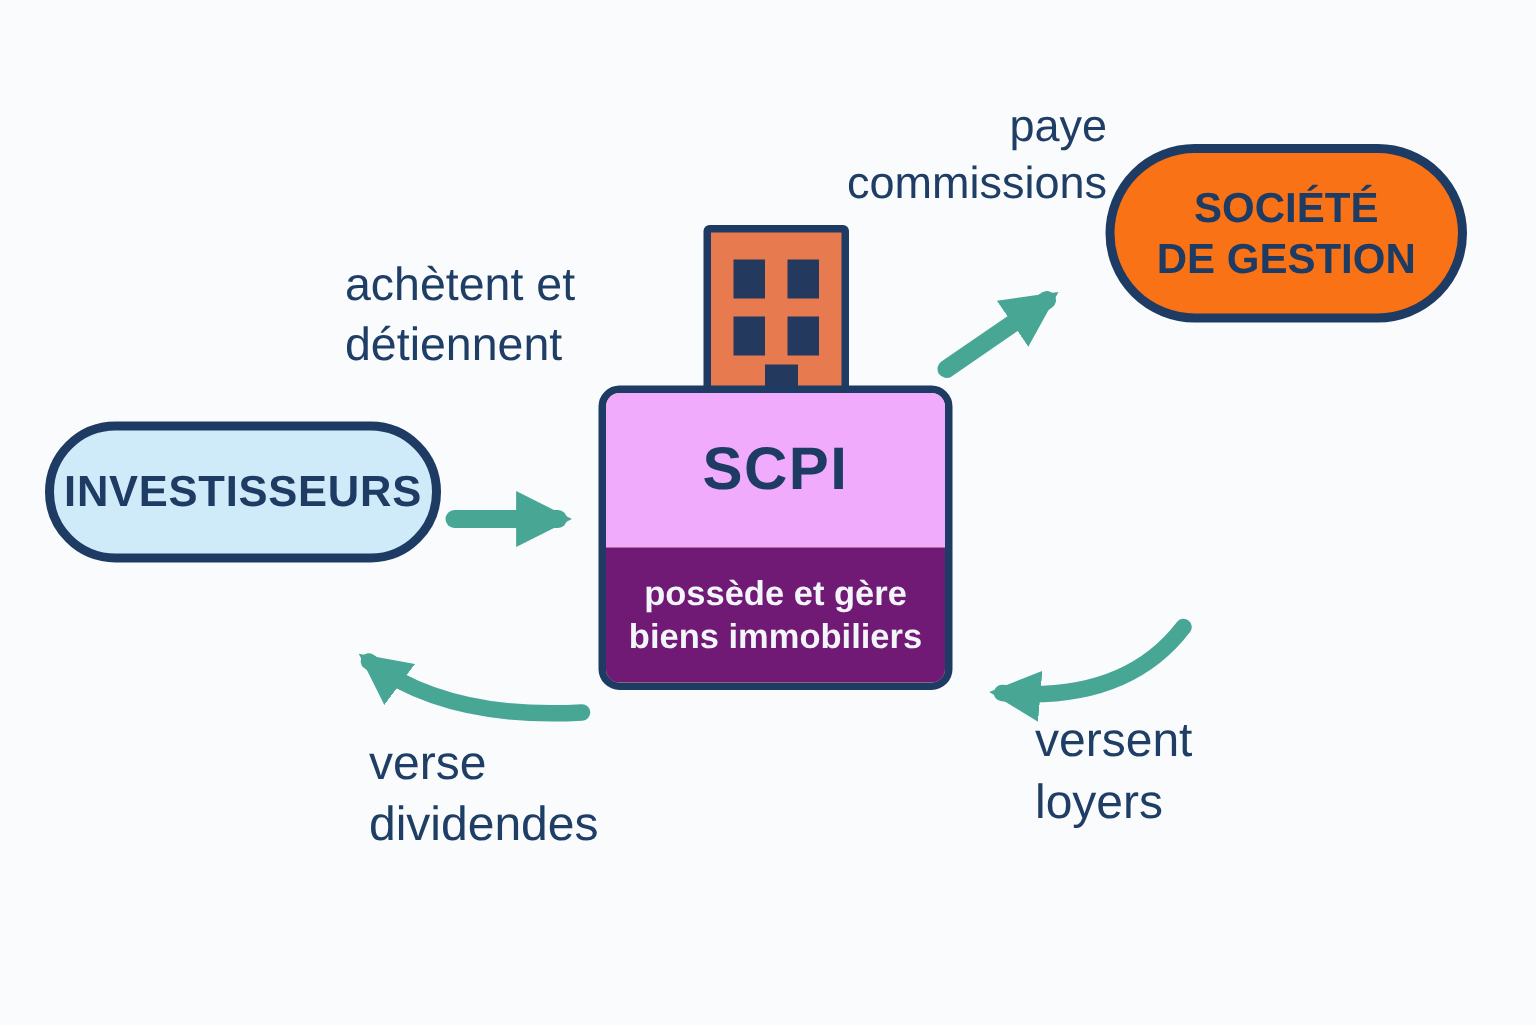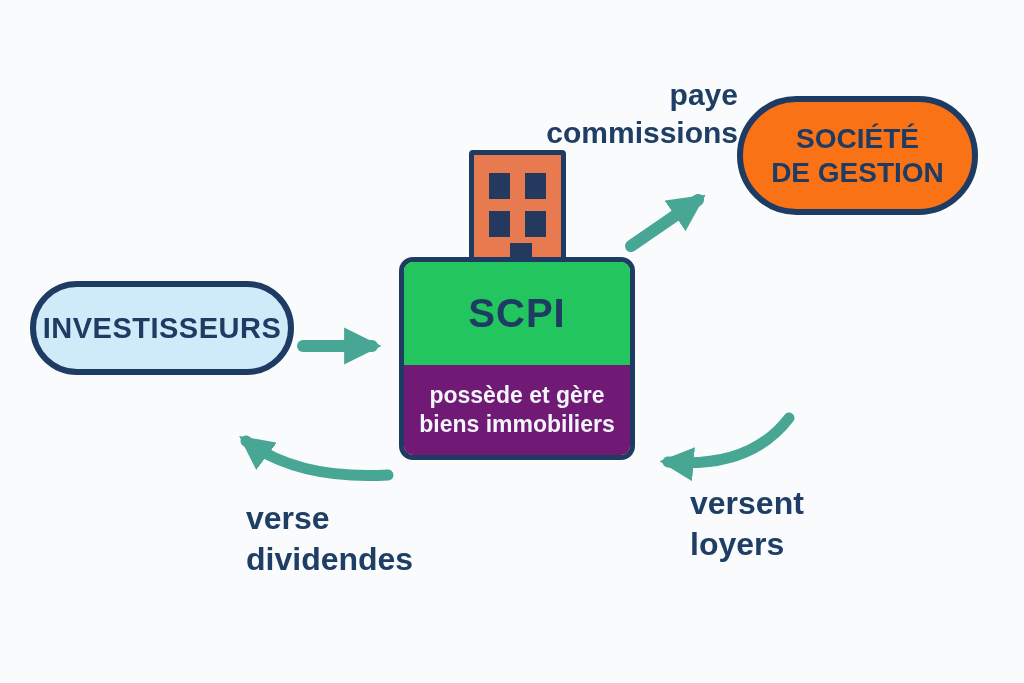--- a/index.html
+++ b/index.html
@@ -40,21 +40,21 @@
 
   
   .scpi-box{
     position:absolute;left:399px;top:257px;width:236px;height:203px;
     border:5px solid #1e3b63;border-radius:14px;
     box-sizing:border-box;overflow:hidden;
     display:flex;flex-direction:column;
     z-index:2;background:#f7dc82;
   }
   .scpi-top{
-    flex:0 0 103px;background:#22c55e;
+    flex:0 0 103px;background:#f0abfc;
     display:flex;align-items:center;justify-content:center;
     font-size:40px;font-weight:700;color:#1e3b63;letter-spacing:1px;
   }
   .scpi-bottom{
     flex:1 1 auto;background:#701a75;
     display:flex;align-items:center;justify-content:center;
     text-align:center;color:#f2f5f9;
     font-size:23px;font-weight:700;line-height:1.25;
   }
 
@@ -70,22 +70,22 @@
   .win-tl{left:15px;top:18px;}
   .win-tr{left:51px;top:18px;}
   .win-bl{left:15px;top:56px;}
   .win-br{left:51px;top:56px;}
   .building .door{
     position:absolute;left:36px;top:88px;width:22px;height:26px;background:#24395e;
   }
 
   
   .lbl{
-    position:absolute;font-weight:700;color:#1f3e66;
-    font-size:31px;line-height:1.28;z-index:4;margin-top:10px;
+    position:absolute;font-weight:400;color:#1f3e66;
+    font-size:31px;line-height:1.28;z-index:4;
   }
   .lbl-achetent{left:230px;top:170px;}
   .lbl-paye{left:498px;top:66px;width:240px;text-align:right;font-size:30px;}
   .lbl-verse{left:246px;top:488px;font-size:32px;}
   .lbl-versent{left:690px;top:473px;font-size:32px;}
 
   .arrows{position:absolute;left:0;top:0;z-index:3;pointer-events:none;}
 </style>
 </head>
 <body>
@@ -109,20 +109,22 @@
   <div class="pill pill-investisseurs">
     <span class="pre">INVESTISSEURS</span>
   </div>
 
   <div class="pill pill-societe">
     <span class="pre">SOCIÉTÉ
 DE GESTION</span>
   </div>
 
 
+  <div class="lbl lbl-achetent pre">achètent et
+détiennent</div>
   <div class="lbl lbl-paye pre">paye
 commissions</div>
   <div class="lbl lbl-verse pre">verse
 dividendes</div>
   <div class="lbl lbl-versent pre">versent
 loyers</div>
 
   <svg class="arrows" width="1024" height="683" viewBox="0 0 1024 683">
     <defs>
       <marker id="ah" viewBox="0 0 10 10" refX="7.5" refY="5" markerWidth="3.1" markerHeight="3.1" orient="auto-start-reverse">

